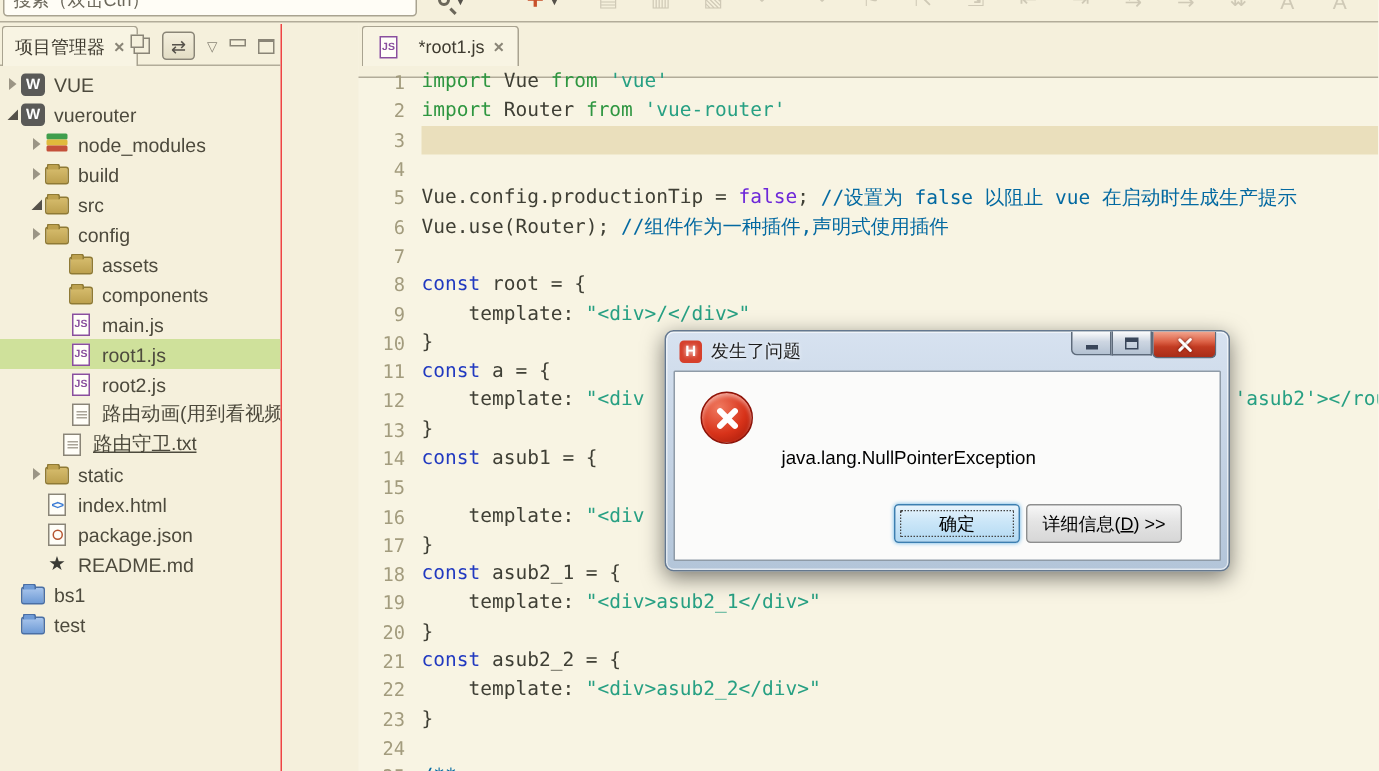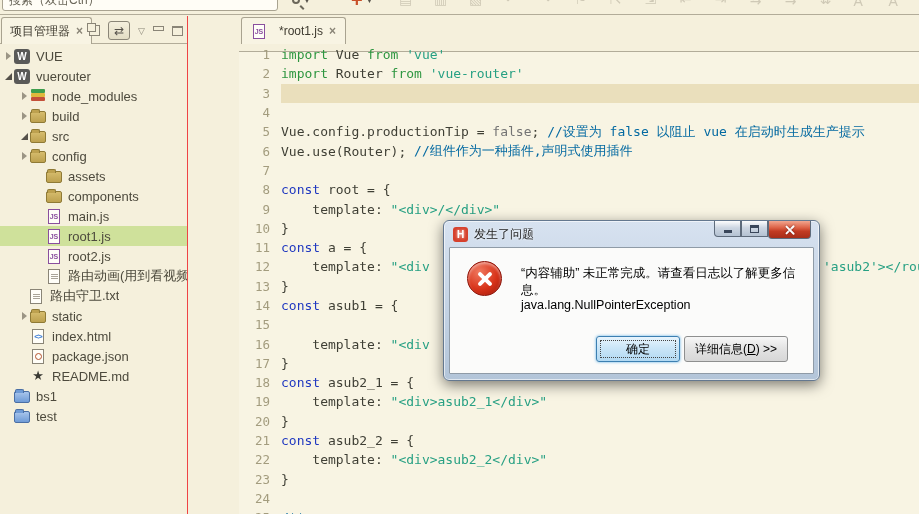--- a/index.html
+++ b/index.html
@@ -88,21 +88,21 @@
   .ed-tab { position:absolute; left:2px; top:1px; height:27px; display:flex; align-items:center; gap:6px;
             padding:0 9px; background:#f8f4e3; border:1px solid #a9a390; border-bottom:none;
             border-radius:3px 3px 0 0; font-size:12px; color:#3f3b30; }
   .code { position:absolute; top:29px; left:0; right:0; bottom:0; overflow:hidden;
           font-family:"DejaVu Sans Mono", monospace; font-size:13px; }
   .cline { position:relative; height:19.3px; display:flex; align-items:center; white-space:pre; }
   .ln { flex:0 0 42px; text-align:right; padding-right:11px; color:#a39c7e; font-size:12.5px; }
   .ctext { flex:1 1 auto; height:100%; display:flex; align-items:center; color:#3f3f35; }
   .cline.hl .ctext { background:#eadfbc; }
   .kw { color:#2e9640; } .str { color:#27a083; } .cb { color:#2139c0; }
-  .mg { color:#737373; } .cm { color:#0369a1; } .pl { color:#3f3f35; }
+  .mg { color:#6d28d9; } .cm { color:#0369a1; } .pl { color:#3f3f35; }
   .frag { position:absolute; left:584px; top:0; height:100%; display:flex; align-items:center; }
 
   
   .dialog { position:absolute; left:443px; top:220px; width:377px; height:161px;
             background:linear-gradient(#d7e2f0,#b3c5d9); border:1px solid #64788f; border-radius:6px;
             box-shadow:0 4px 14px rgba(0,0,0,.5), inset 0 0 0 1px rgba(255,255,255,.6); z-index:50; }
   .dlg-title { position:absolute; top:0; left:0; right:0; height:26px; display:flex; align-items:center;
                gap:6px; padding-left:9px; font-size:12px; color:#1c1c1c;
                text-shadow:0 0 3px #fff; }
   .hicon { width:15px; height:15px; background:#d6402c; border-radius:3px; color:#fff; font-size:10px;
@@ -261,21 +261,21 @@
           <span class="ticon i-page i-js">JS</span>
           <span class="tlabel">root2.js</span>
         </div>
         <div class="trow" style="padding-left: 34px;">
           <span class="arrow-slot"></span>
           <span class="ticon i-page i-txt">
             <i></i>
           </span>
           <span class="tlabel">路由动画(用到看视频只看路由动</span>
         </div>
-        <div class="trow" style="padding-left: 16px;">
+        <div class="trow" style="padding-left: 28px; text-decoration: underline;">
           <span class="arrow-slot"></span>
           <span class="ticon i-page i-txt">
             <i></i>
           </span>
           <span class="tlabel">路由守卫.txt</span>
         </div>
         <div class="trow" style="padding-left: 18px;">
           <span class="arrow-slot">
             <span class="arr-c"></span>
           </span>
@@ -360,21 +360,20 @@
         </span>
       <span class="wbtn">
           <span class="g-max"></span>
         </span>
       <span class="wbtn close">
           <span class="g-x"></span>
         </span>
     </div>
     <div class="dlg-content">
       <span class="err-icon"></span>
-      <div class="dlg-msg">“内容辅助” 未正常完成。请查看日志以了解更多信息。</div>
       <div class="dlg-exc">java.lang.NullPointerException</div>
       <div class="btn btn-ok">确定</div>
       <div class="btn btn-det">
           <span>详细信息(</span>
           <span class="u">D</span>
           <span>) &gt;&gt;</span>
         </div>
     </div>
   </div>
 

